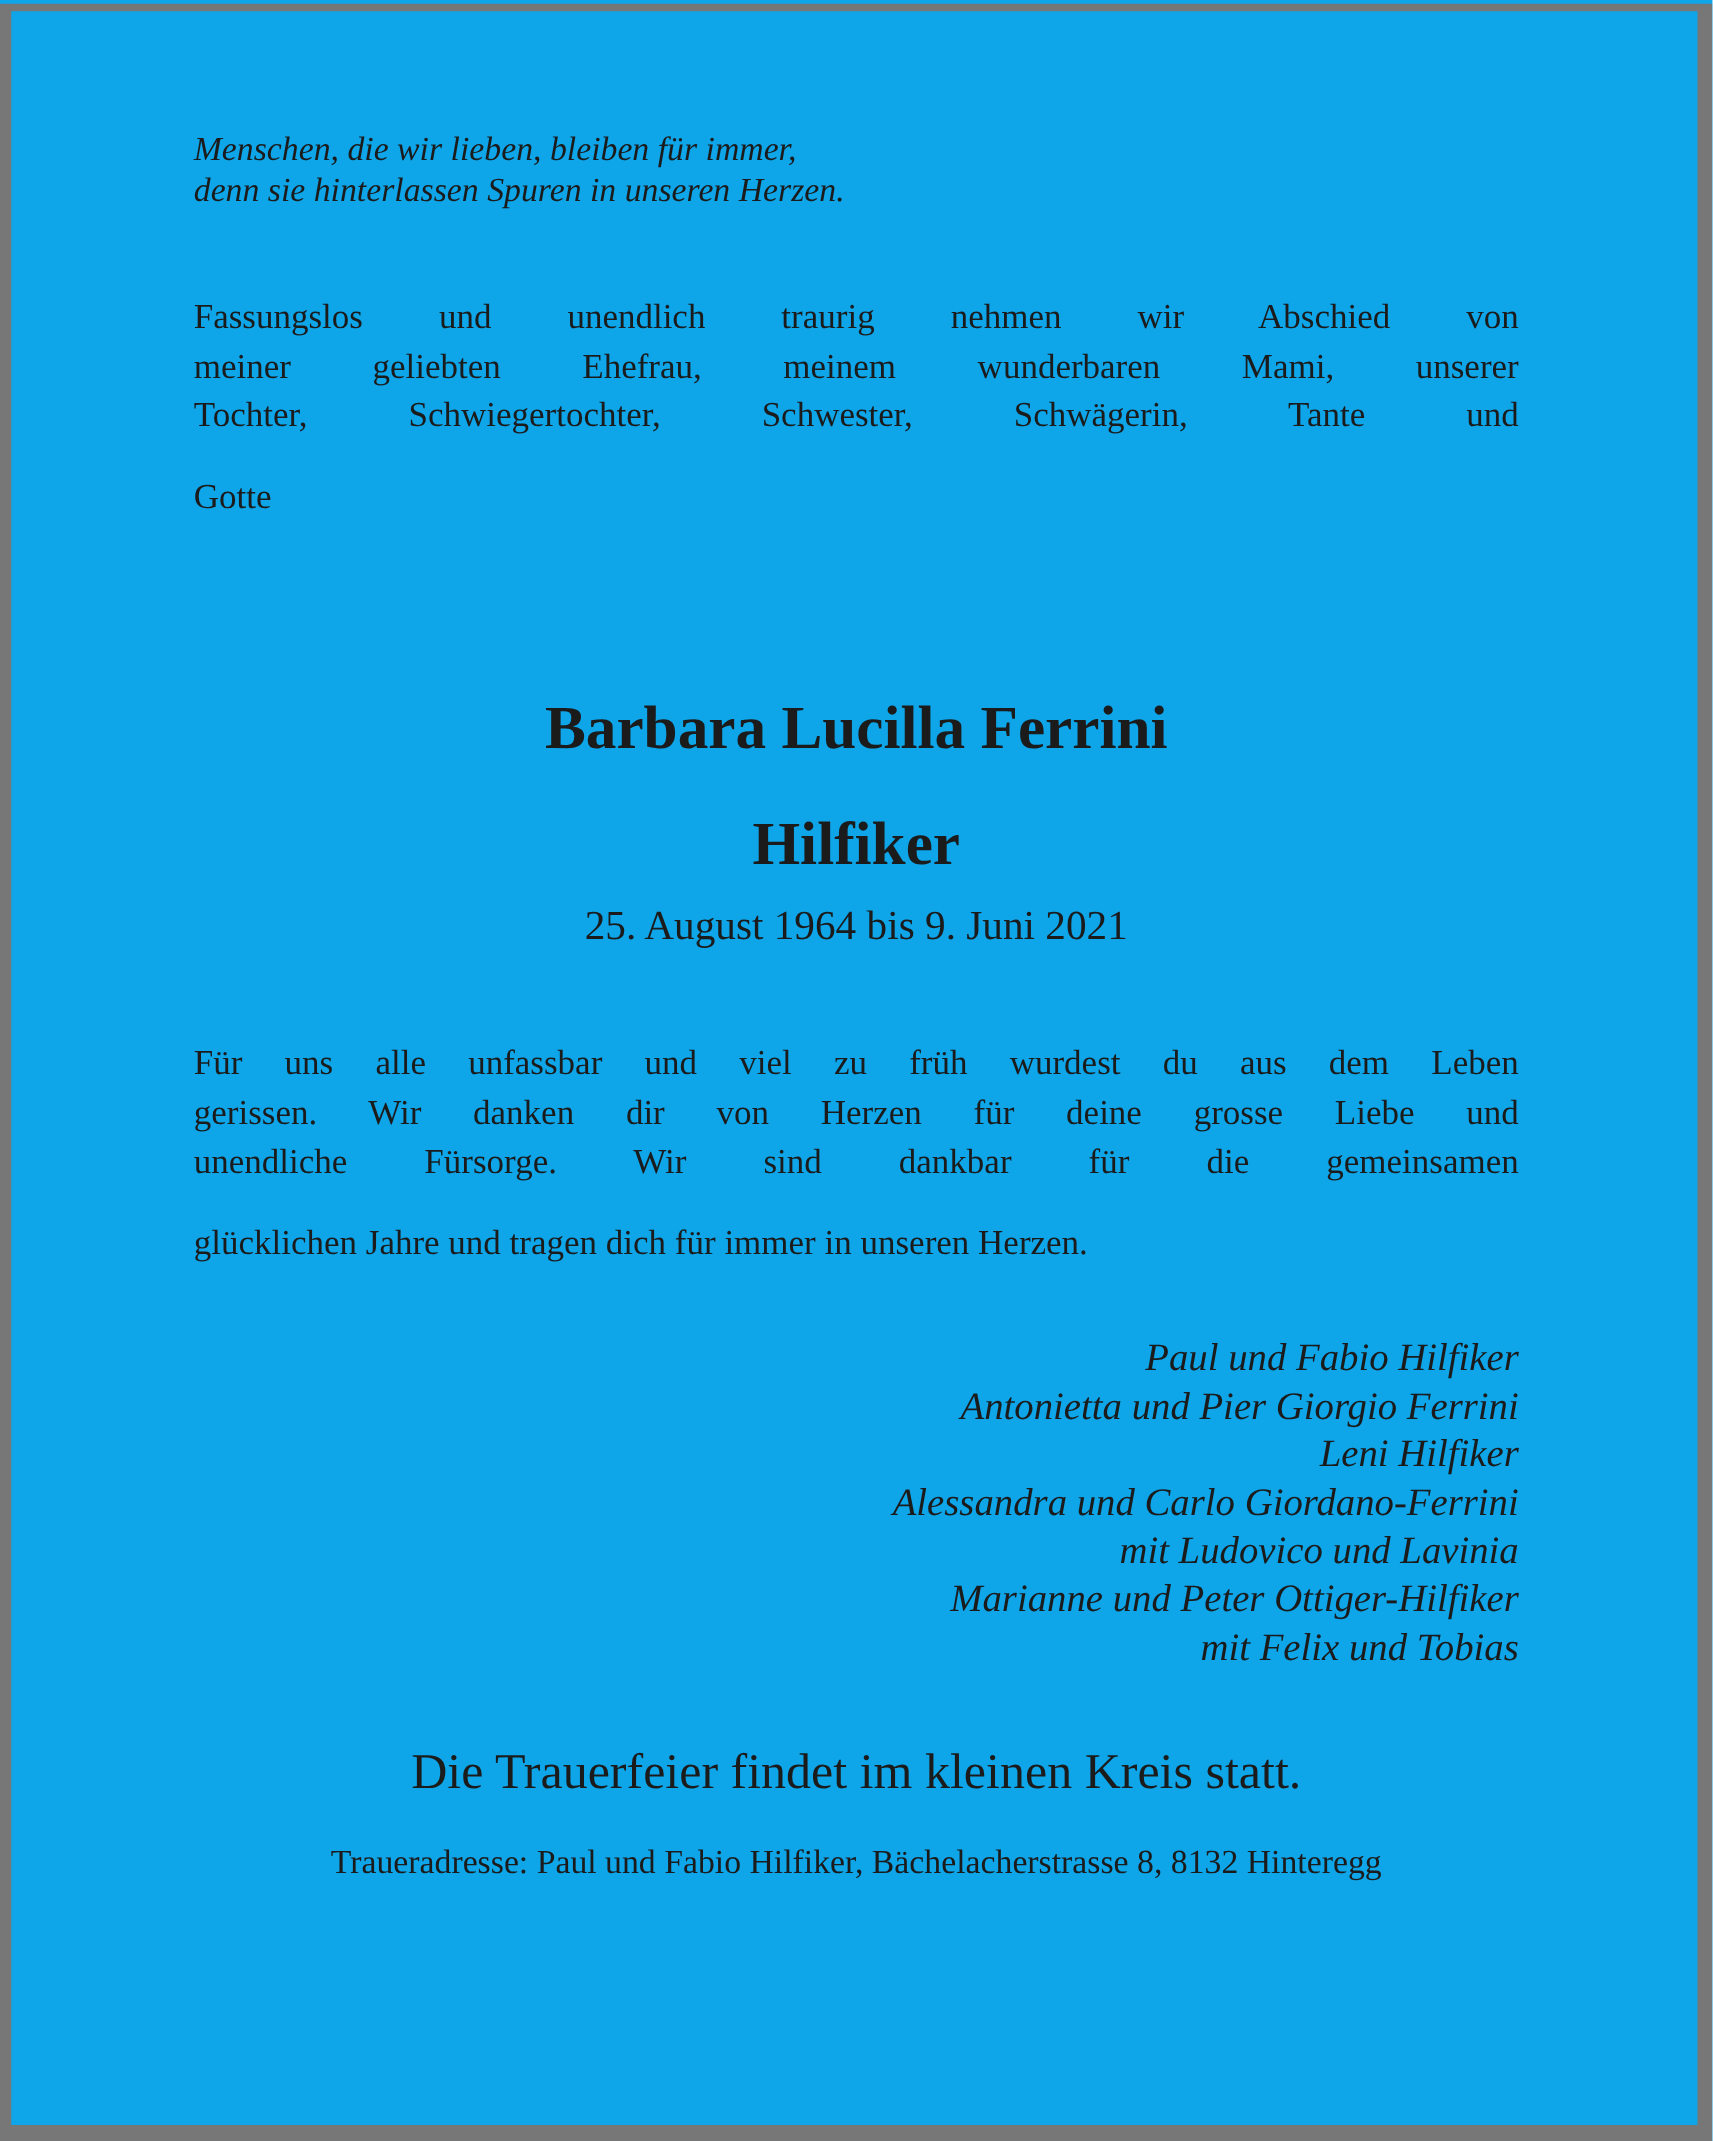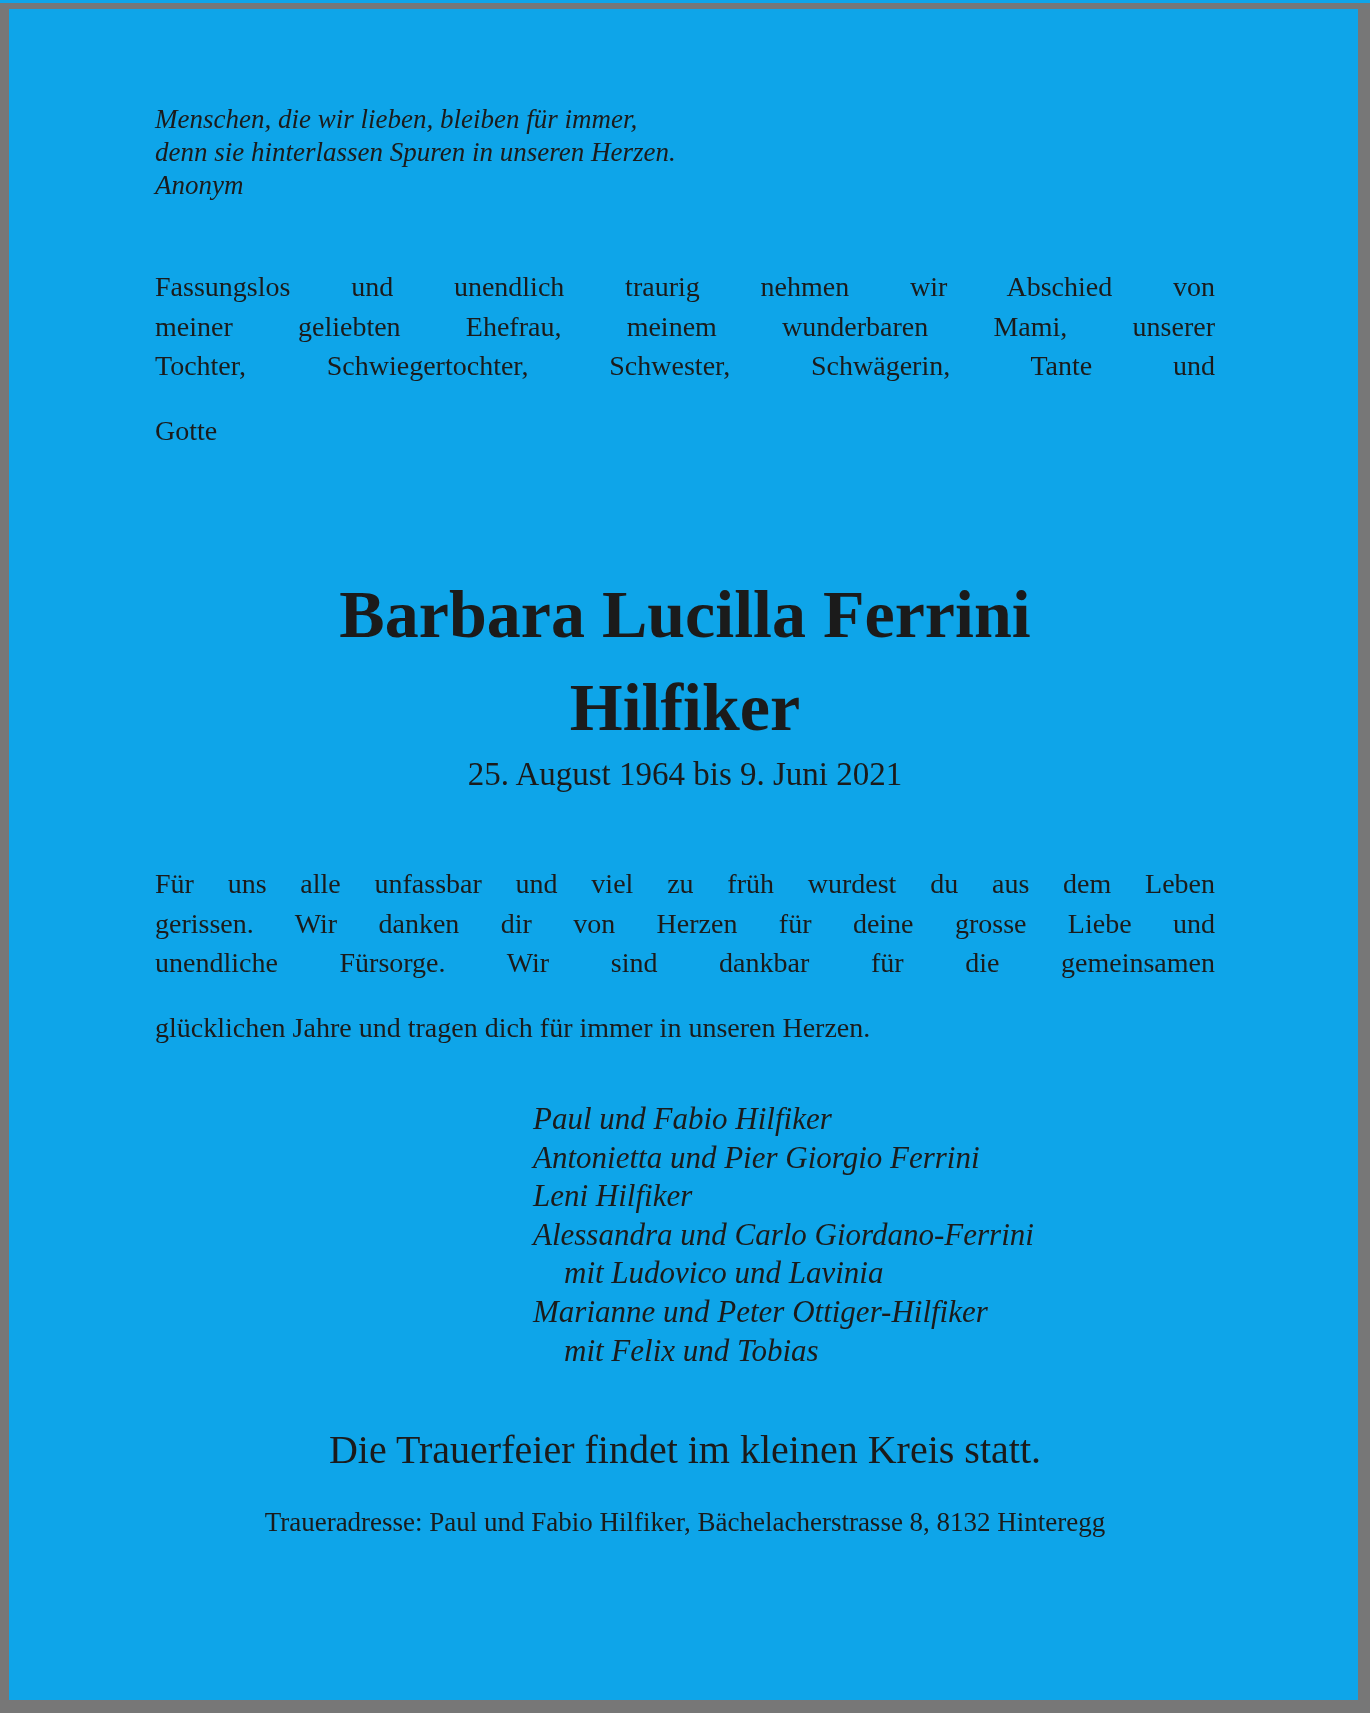--- a/index.html
+++ b/index.html
@@ -67,21 +67,21 @@
   .justified .jline.last {
     text-align-last: left;
     margin-top: 25px;
   }
 
   .intro { margin-top: 65px; }
 
   .name-heading {
     margin-top: 118px;
     font-weight: bold;
-    font-size: 68px;
+    font-size: 49px;
     line-height: 93px;
     text-align: center;
   }
   .name-heading .jline { text-align: center; }
 
   .life-dates {
     font-size: 33px;
     line-height: 40px;
     text-align: center;
   }
@@ -96,21 +96,21 @@
   }
 
   .mourners {
     margin-top: 53px;
     margin-left: 378px;
     font-style: italic;
     font-size: 31px;
     line-height: 38.6px;
   }
   .mourners .jline {
-    text-align: left;
+    text-align: right;
     white-space: pre;
   }
 
   .ceremony-note {
     margin-top: 60px;
     font-size: 40px;
     line-height: 40px;
     text-align: center;
   }
 
@@ -125,21 +125,20 @@
 <body>
 
 <div class="page">
   <div class="frame"></div>
   <div class="content">
 
     <div class="quote">
         <div class="jline">Menschen, die wir lieben, bleiben für immer,</div>
         <div class="jline last">denn sie hinterlassen Spuren in unseren Herzen.</div>
       </div>
-    <div class="quote-attribution">Anonym</div>
 
     <div class="justified intro">
         <div class="jline">Fassungslos und unendlich traurig nehmen wir Abschied von</div>
         <div class="jline">meiner geliebten Ehefrau, meinem wunderbaren Mami, unserer</div>
         <div class="jline">Tochter, Schwiegertochter, Schwester, Schwägerin, Tante und</div>
         <div class="jline last">Gotte</div>
       </div>
 
     <div class="name-heading">
         <div class="jline">Barbara Lucilla Ferrini</div>

